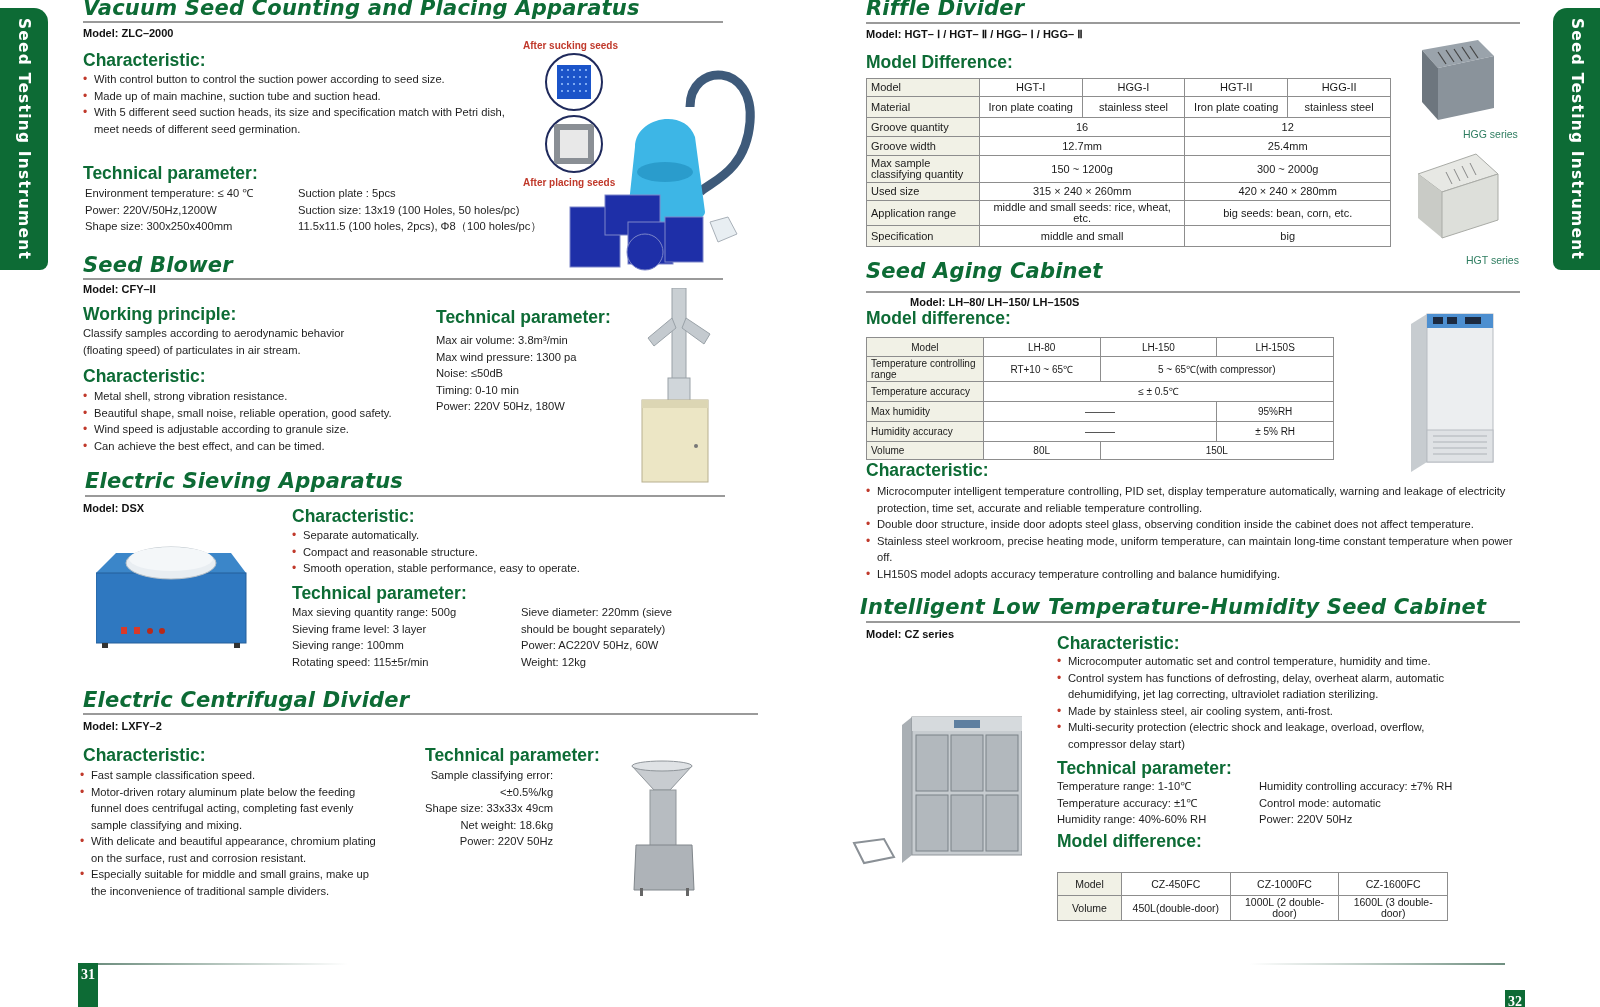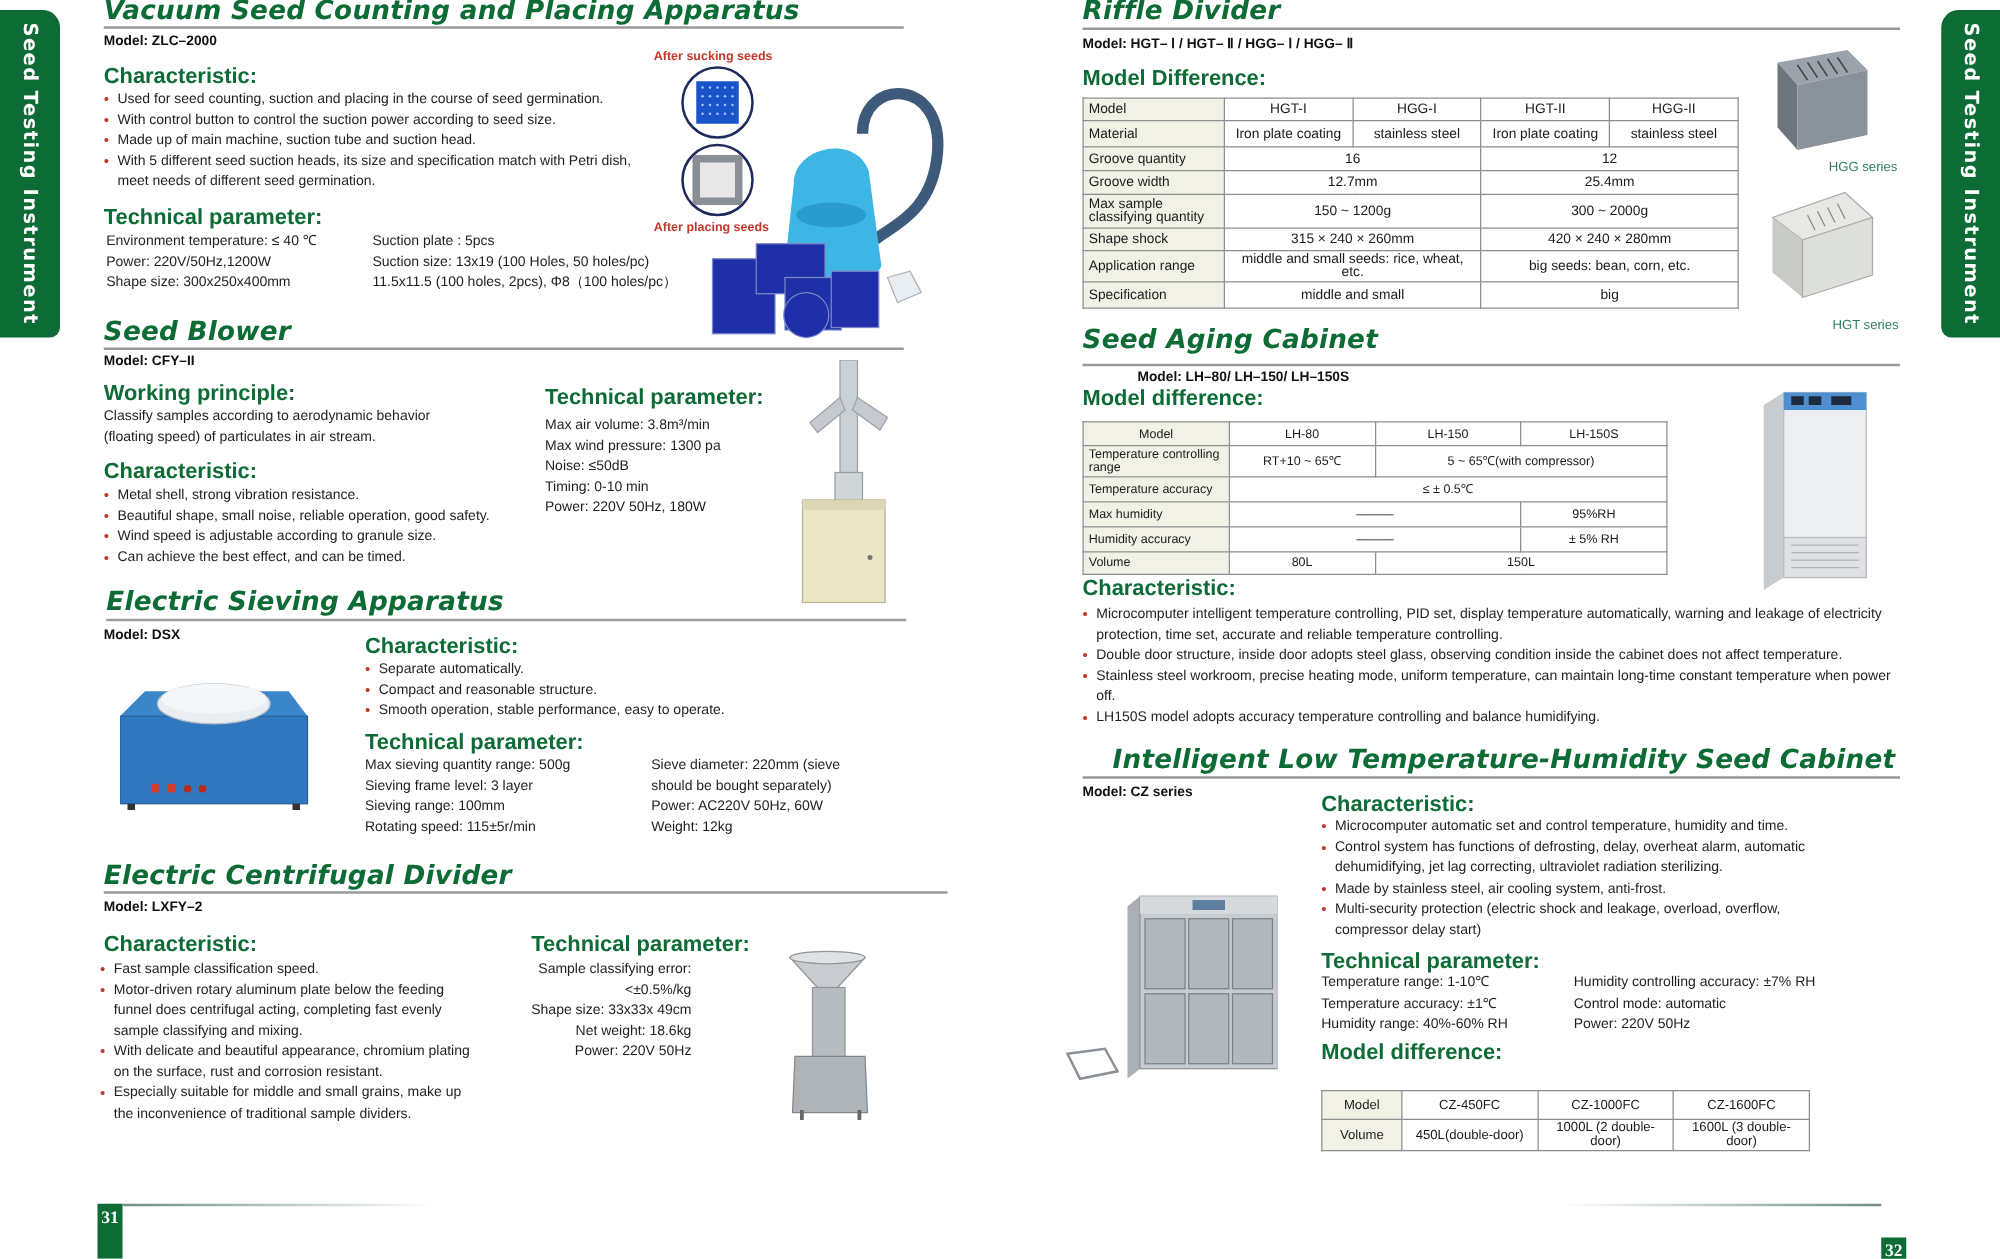--- a/index.html
+++ b/index.html
@@ -39,21 +39,20 @@
 
 <div class="sidetab" style="left:0;top:8px;height:262px;border-radius:0 14px 8px 0;">
   <span>Seed Testing Instrument</span>
 </div>
 
 <div class="title" style="left:83px;top:-4px;">Vacuum Seed Counting and Placing Apparatus</div>
 <div class="rule" style="left:83px;top:21px;width:640px;"></div>
 <div class="model" style="left:83px;top:27px;">Model: ZLC–2000</div>
 <div class="h2" style="left:83px;top:50px;">Characteristic:</div>
 <ul class="txt bul" style="left:83px;top:71px;width:430px;">
-  <li>Used for seed counting, suction and placing in the course of seed germination.</li>
   <li>With control button to control the suction power according to seed size.</li>
   <li>Made up of main machine, suction tube and suction head.</li>
   <li>With 5 different seed suction heads, its size and specification match with Petri dish, meet needs of different seed germination.</li>
 </ul>
 <div class="h2" style="left:83px;top:163px;">Technical parameter:</div>
 <div class="txt lines" style="left:85px;top:185px;">
   <div>Environment temperature:  ≤ 40 ℃</div>
   <div>Power:  220V/50Hz,1200W</div>
   <div>Shape size:  300x250x400mm</div>
 </div>
@@ -241,21 +240,21 @@
     <td class="lab">Groove width</td>
     <td colspan="2">12.7mm</td>
     <td colspan="2">25.4mm</td>
   </tr>
   <tr style="height:27px">
     <td class="lab">Max sample classifying quantity</td>
     <td colspan="2">150 ~ 1200g</td>
     <td colspan="2">300 ~ 2000g</td>
   </tr>
   <tr style="height:18px">
-    <td class="lab">Shape shock</td>
+    <td class="lab">Used size</td>
     <td colspan="2">315 × 240 × 260mm</td>
     <td colspan="2">420 × 240 × 280mm</td>
   </tr>
   <tr style="height:24px">
     <td class="lab">Application range</td>
     <td colspan="2">middle and small seeds: rice, wheat, etc.</td>
     <td colspan="2">big seeds: bean, corn, etc.</td>
   </tr>
   <tr style="height:21px">
     <td class="lab">Specification</td>
@@ -350,21 +349,21 @@
     </g>
 </svg>
 <div class="h2" style="left:866px;top:460px;">Characteristic:</div>
 <ul class="txt bul" style="left:866px;top:483px;width:660px;">
   <li>Microcomputer intelligent temperature controlling, PID set, display temperature automatically, warning and leakage of electricity protection, time set, accurate and reliable temperature controlling.</li>
   <li>Double door structure, inside door adopts steel glass, observing condition inside the cabinet does not affect temperature.</li>
   <li>Stainless steel workroom, precise heating mode, uniform temperature, can maintain long-time constant temperature when power off.</li>
   <li>LH150S model adopts accuracy temperature controlling and balance humidifying.</li>
 </ul>
 
-<div class="title" style="left:890px;top:595px;">Intelligent Low Temperature-Humidity Seed Cabinet</div>
+<div class="title" style="left:860px;top:595px;">Intelligent Low Temperature-Humidity Seed Cabinet</div>
 <div class="rule" style="left:866px;top:621px;width:654px;"></div>
 <div class="model" style="left:866px;top:628px;">Model: CZ series</div>
 <svg class="abs" style="left:852px;top:715px;" width="170" height="170" viewBox="0 0 170 170">
   <path d="M50 10 L 60 2 L 60 140 L 50 148 Z" fill="#a9afb4"></path>
   <rect x="60" y="2" width="110" height="138" fill="#c7ccd0" stroke="#8f959a"></rect>
   <rect x="60" y="2" width="110" height="14" fill="#d6dadd"></rect>
   <rect x="102" y="5" width="26" height="8" fill="#5e7fa0"></rect>
   <g fill="#b2b8bd" stroke="#7b8288">
     <rect x="64" y="20" width="32" height="56"></rect>
       <rect x="99" y="20" width="32" height="56"></rect>

